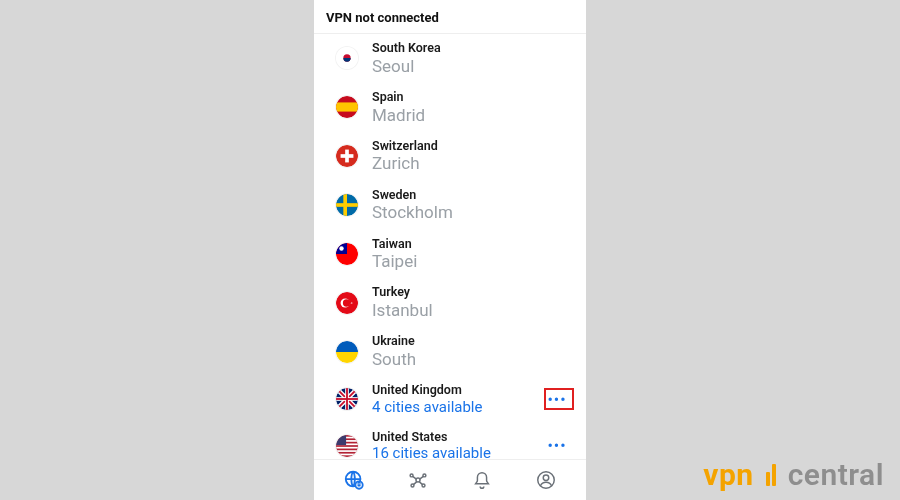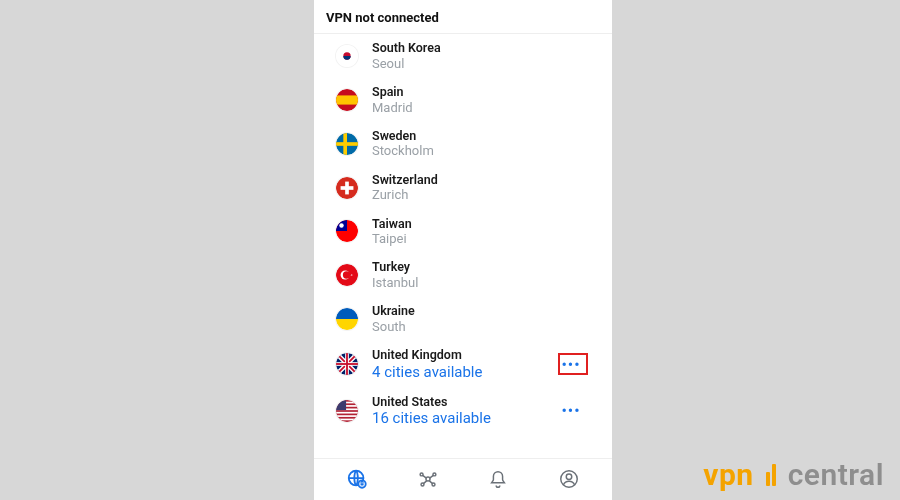--- a/index.html
+++ b/index.html
@@ -7,37 +7,37 @@
   body {
     background: #d7d7d7;
     font-family: -apple-system, BlinkMacSystemFont, "Segoe UI", Roboto, Arial, sans-serif;
     position: relative;
     overflow: hidden;
   }
   .phone {
     position: absolute;
     left: 314px;
     top: 0;
-    width: 298px;
+    width: 272px;
     height: 500px;
     background: #ffffff;
     display: flex;
     flex-direction: column;
   }
   .header {
     padding: 10px 12px 8px 12px;
     border-bottom: 1px solid #eee;
     font-weight: 700;
     font-size: 13px;
     color: #111;
   }
   .list {
     flex: 1 1 auto;
     overflow: hidden;
-    padding: 0 12px 0 0;
+    padding: 0 0 0 0;
   }
   .row {
     display: flex;
     align-items: center;
     padding: 6px 14px 6px 22px;
     min-height: 42px;
     position: relative;
   }
   .flag {
     width: 22px;
@@ -45,21 +45,21 @@
     border-radius: 50%;
     flex: 0 0 22px;
     margin-right: 14px;
     box-shadow: 0 0 0 1px rgba(0,0,0,0.05);
     overflow: hidden;
     display: flex;
     flex-direction: column;
   }
   .labels { flex: 1 1 auto; min-width: 0; }
   .country { font-size: 12.5px; font-weight: 600; color: #1a1a1a; line-height: 1.25; }
-  .sub { font-size: 13px; color: #9aa0a6; line-height: 1.25; }
+  .sub { font-size: 17px; color: #9aa0a6; line-height: 1.25; }
   .sub-link { font-size: 15px; color: #1a73e8; line-height: 1.25; }
   .actions {
     width: 30px;
     text-align: center;
     color: #1a73e8;
     font-size: 16px;
     letter-spacing: 1px;
   }
   .highlight {
     position: absolute;
@@ -143,51 +143,51 @@
           </svg>
         </div>
         <div class="labels">
           <div class="country">Spain</div>
           <div class="sub">Madrid</div>
         </div>
       </div>
       <div class="row">
         <div class="flag">
           <svg viewBox="0 0 24 24" width="22" height="22">
+            <clipPath id="cch">
+              <circle cx="12" cy="12" r="12"></circle>
+            </clipPath>
+            <g clip-path="url(#cch)">
+              <rect width="24" height="24" fill="#d52b1e"></rect>
+              <rect x="10" y="5" width="4" height="14" fill="#fff"></rect>
+              <rect x="5" y="10" width="14" height="4" fill="#fff"></rect>
+            </g>
+          </svg>
+        </div>
+        <div class="labels">
+          <div class="country">Switzerland</div>
+          <div class="sub">Zurich</div>
+        </div>
+      </div>
+      <div class="row">
+        <div class="flag">
+          <svg viewBox="0 0 24 24" width="22" height="22">
             <clipPath id="cse">
               <circle cx="12" cy="12" r="12"></circle>
             </clipPath>
             <g clip-path="url(#cse)">
               <rect width="24" height="24" fill="#006aa7"></rect>
               <rect x="8" width="4" height="24" fill="#fecc00"></rect>
               <rect y="10" width="24" height="4" fill="#fecc00"></rect>
             </g>
           </svg>
         </div>
         <div class="labels">
           <div class="country">Sweden</div>
           <div class="sub">Stockholm</div>
-        </div>
-      </div>
-      <div class="row">
-        <div class="flag">
-          <svg viewBox="0 0 24 24" width="22" height="22">
-            <clipPath id="cch">
-              <circle cx="12" cy="12" r="12"></circle>
-            </clipPath>
-            <g clip-path="url(#cch)">
-              <rect width="24" height="24" fill="#d52b1e"></rect>
-              <rect x="10" y="5" width="4" height="14" fill="#fff"></rect>
-              <rect x="5" y="10" width="14" height="4" fill="#fff"></rect>
-            </g>
-          </svg>
-        </div>
-        <div class="labels">
-          <div class="country">Switzerland</div>
-          <div class="sub">Zurich</div>
         </div>
       </div>
       <div class="row">
         <div class="flag">
           <svg viewBox="0 0 24 24" width="22" height="22">
             <clipPath id="ctw">
               <circle cx="12" cy="12" r="12"></circle>
             </clipPath>
             <g clip-path="url(#ctw)">
               <rect width="24" height="24" fill="#fe0000"></rect>

